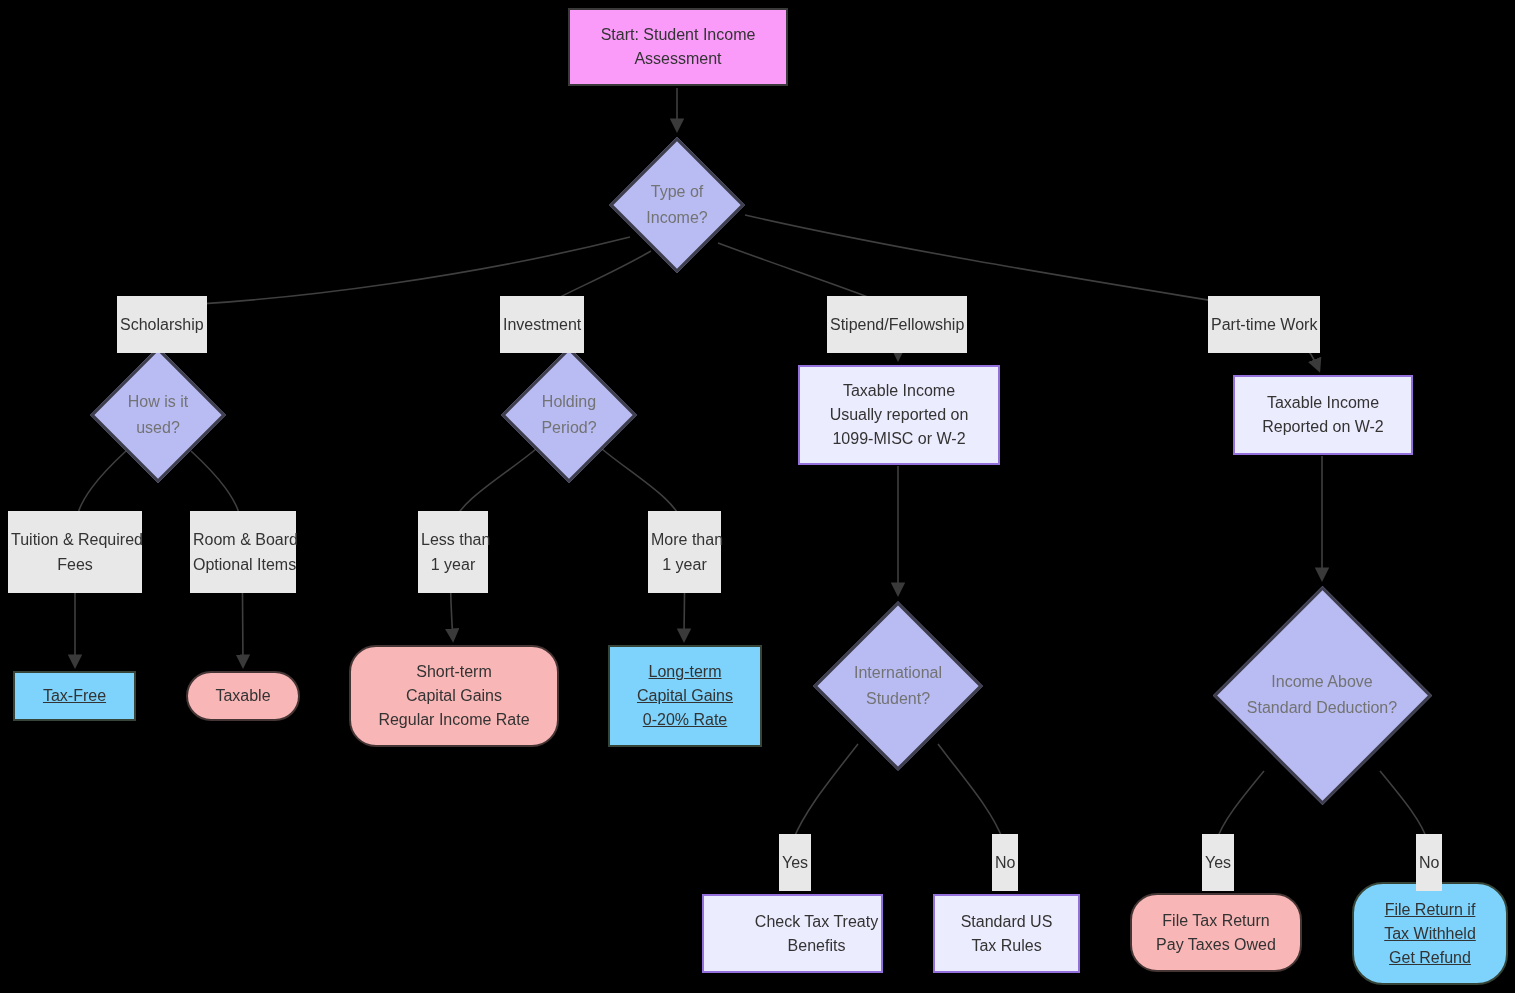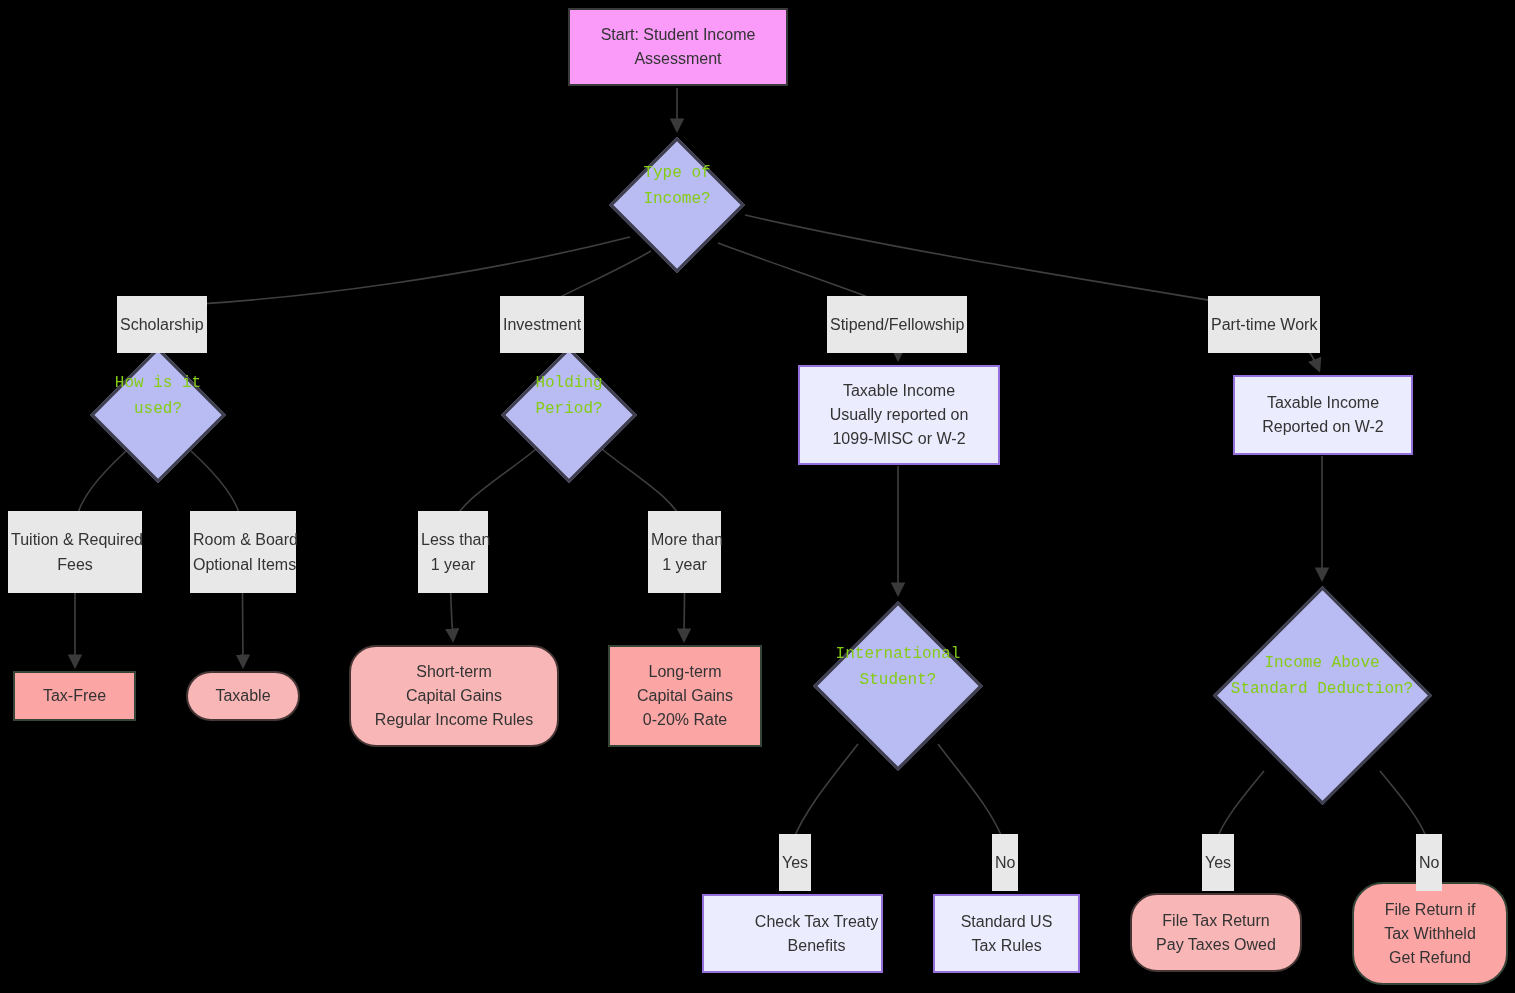--- a/index.html
+++ b/index.html
@@ -23,41 +23,41 @@
     flex-direction: column;
     justify-content: center;
     align-items: center;
     text-align: center;
     font-size: 16px;
     line-height: 24px;
     color: #333333;
   }
   .start-fill    { background: #fa9bfa; }
   .process-fill  { background: #ececff; border-color: #9370db; }
-  .positive-fill { background: #fca5a5; border-color: #364538; }
+  .positive-fill { background: #7dd3fc; border-color: #364538; text-decoration: underline; }
   .negative-fill { background: #f9b6b6; border-color: #463535; border-radius: 27px; }
 
   .dshape {
     position: absolute;
     z-index: 2;
     background: #b9bcf2;
     border: 3px solid #3e3e4e;
     transform: rotate(45deg);
   }
   .dlabel {
     position: absolute;
     z-index: 2;
     display: flex;
     flex-direction: column;
+    justify-content: center;
     align-items: center;
     text-align: center;
     font-size: 16px;
     line-height: 26px;
-    color: #84cc16;
-    font-family: Liberation Mono, monospace;
+    color: #737373;
   }
 
   .elabel {
     position: absolute;
     z-index: 3;
     background: #e8e8e8;
     color: #333333;
     font-size: 16px;
     line-height: 25px;
     text-align: center;
@@ -182,21 +182,21 @@
 
   <div class="node positive-fill n-taxfree">
     <div>Tax-Free</div>
   </div>
   <div class="node negative-fill n-taxable">
     <div>Taxable</div>
   </div>
   <div class="node negative-fill n-short">
     <div>Short-term</div>
     <div>Capital Gains</div>
-    <div>Regular Income Rules</div>
+    <div>Regular Income Rate</div>
   </div>
   <div class="node positive-fill n-long">
     <div>Long-term</div>
     <div>Capital Gains</div>
     <div>0-20% Rate</div>
   </div>
   <div class="node process-fill n-treaty">
     <div>Check Tax Treaty</div>
     <div>Benefits</div>
   </div>

